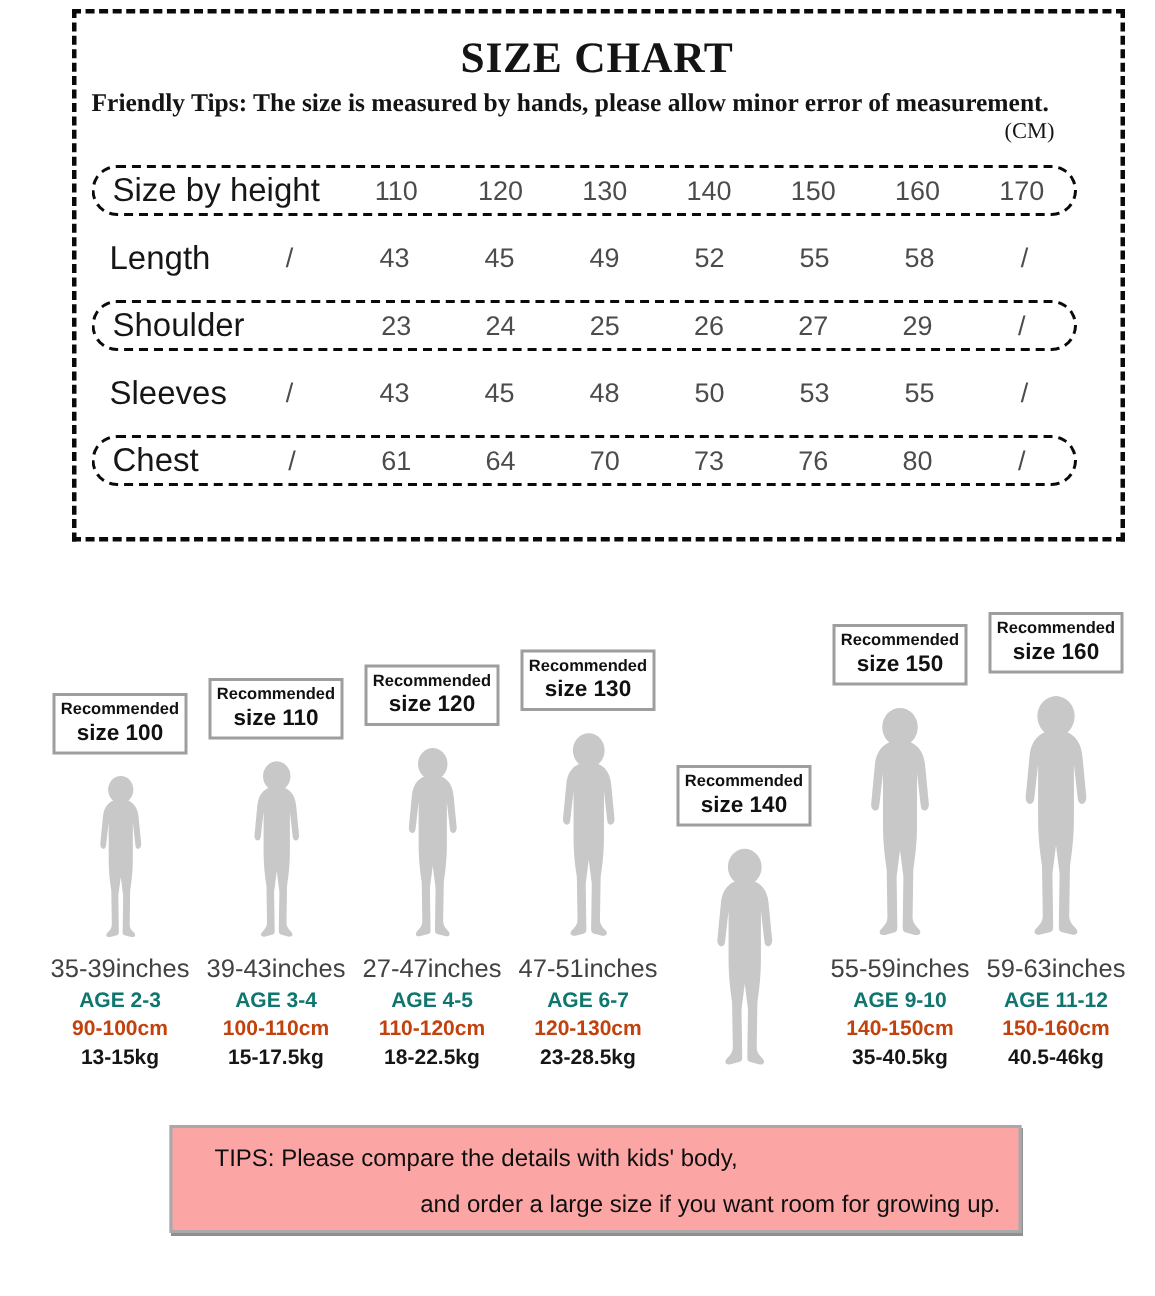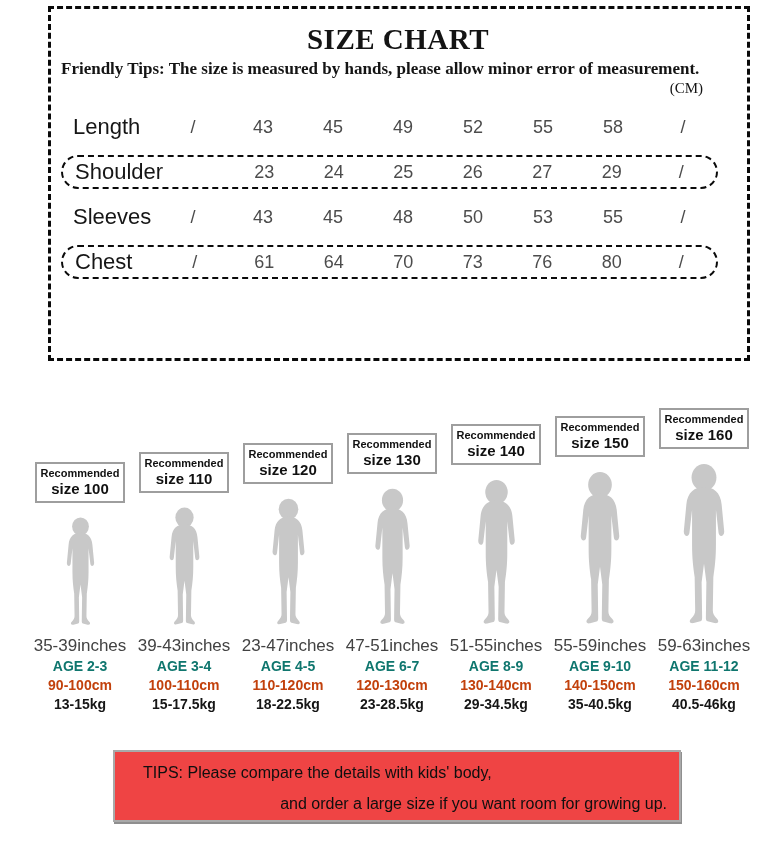--- a/index.html
+++ b/index.html
@@ -82,35 +82,46 @@
   .kgline { font-size:14px; font-weight:bold; color:#161616; margin-top:3px; }
 
   
   .tips-box {
     position:absolute; left:113px; top:750px;
     width:568px; height:72px;
     box-sizing:border-box;
     border:2px solid #a9a9a9;
     box-shadow:1px 2px 0 #8f8f8f;
     padding:12px 12px 0 28px;
-    background:#ef4444;
+    background:#fca5a5;
   }
   .tips-line1 { font-size:16px; color:#0f0f0f; }
   .tips-line2 { font-size:16px; color:#0f0f0f; text-align:right; margin-top:13px; }
 </style>
 </head>
 <body>
 
 <div class="top-box">
   <div class="title">SIZE CHART</div>
   <div class="subtitle">Friendly Tips: The size is measured by hands, please allow minor error of measurement.</div>
   <div class="cm-note">(CM)</div>
 
   <div class="size-table">
 
+    <div class="t-row pill">
+      <div class="t-label">Size by height</div>
+      <div class="t-cell"></div>
+      <div class="t-cell">110</div>
+      <div class="t-cell">120</div>
+      <div class="t-cell">130</div>
+      <div class="t-cell">140</div>
+      <div class="t-cell">150</div>
+      <div class="t-cell">160</div>
+      <div class="t-cell">170</div>
+    </div>
 
     <div class="t-row">
       <div class="t-label">Length</div>
       <div class="t-cell">/</div>
       <div class="t-cell">43</div>
       <div class="t-cell">45</div>
       <div class="t-cell">49</div>
       <div class="t-cell">52</div>
       <div class="t-cell">55</div>
       <div class="t-cell">58</div>
@@ -207,21 +218,21 @@
 
   <div class="fig-col">
     <div class="rec-box">
       <div class="rec-line1">Recommended</div>
       <div class="rec-line2">size 120</div>
     </div>
     <svg class="fig-svg" width="55" height="131" viewBox="0 0 60 160">
         <use href="#child-shape"></use>
       </svg>
     <div class="fig-info">
-      <div class="inches">23-47inches</div>
+      <div class="inches">27-47inches</div>
       <div class="age">AGE 4-5</div>
       <div class="cmline">110-120cm</div>
       <div class="kgline">18-22.5kg</div>
     </div>
   </div>
 
   <div class="fig-col">
     <div class="rec-box">
       <div class="rec-line1">Recommended</div>
       <div class="rec-line2">size 130</div>
@@ -238,26 +249,20 @@
   </div>
 
   <div class="fig-col">
     <div class="rec-box">
       <div class="rec-line1">Recommended</div>
       <div class="rec-line2">size 140</div>
     </div>
     <svg class="fig-svg" width="63" height="150" viewBox="0 0 60 160">
         <use href="#child-shape"></use>
       </svg>
-    <div class="fig-info">
-      <div class="inches">51-55inches</div>
-      <div class="age">AGE 8-9</div>
-      <div class="cmline">130-140cm</div>
-      <div class="kgline">29-34.5kg</div>
-    </div>
   </div>
 
   <div class="fig-col">
     <div class="rec-box">
       <div class="rec-line1">Recommended</div>
       <div class="rec-line2">size 150</div>
     </div>
     <svg class="fig-svg" width="66" height="158" viewBox="0 0 60 160">
         <use href="#child-shape"></use>
       </svg>

